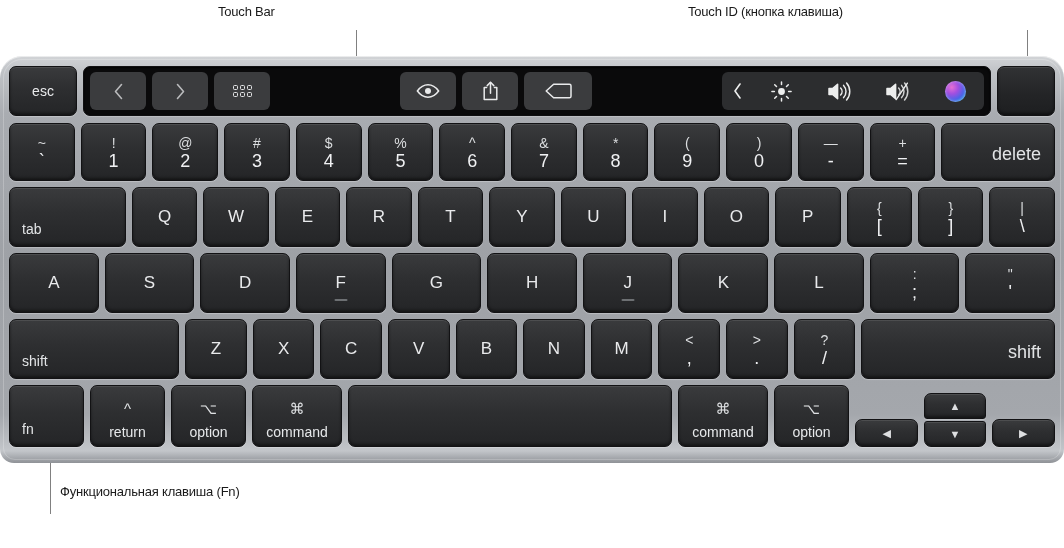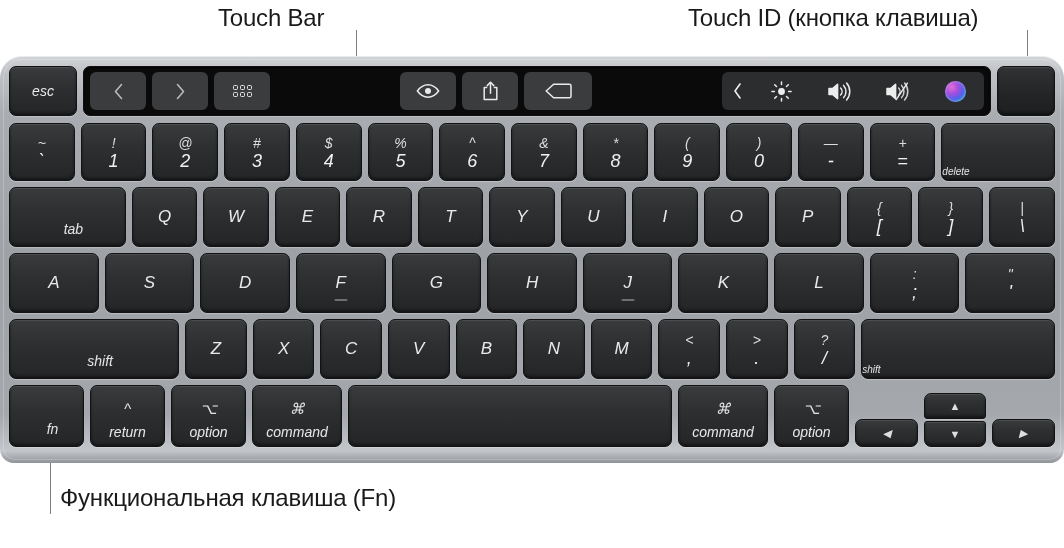--- a/index.html
+++ b/index.html
@@ -9,21 +9,21 @@
     height: 548px;
     background: #ffffff;
     font-family: "Liberation Sans", sans-serif;
     overflow: hidden;
     position: relative;
   }
 
   
   .annotation {
     position: absolute;
-    font-size: 24px;
+    font-size: 13px;
     color: #1a1a1a;
     white-space: nowrap;
     letter-spacing: -0.2px;
   }
   #ann-touchbar  { left: 218px; top: 4px; }
   #ann-touchid   { left: 688px; top: 4px; }
   #ann-fn        { left: 60px;  top: 484px; }
 
   .leader {
     position: absolute;
@@ -39,21 +39,20 @@
     position: absolute;
     left: 0px;
     top: 56px;
     width: 1064px;
     height: 407px;
     border-radius: 22px 22px 14px 14px;
     background:
       linear-gradient(180deg, #d2d4d7 0%, #bfc2c6 4%, #a9acb1 14%, #9ea1a6 50%, #a4a7ac 88%, #c3c6ca 97%, #8f9297 100%);
     padding: 10px 9px 9px 9px;
     box-shadow: inset 0 1px 0 rgba(255,255,255,0.55);
-    font-style: italic;
   }
   .laptop::before {
     content: "";
     position: absolute;
     left: 3px; right: 3px; top: 3px; bottom: 3px;
     border-radius: 19px 19px 12px 12px;
     border: 1px solid rgba(255,255,255,0.22);
     pointer-events: none;
   }
 
@@ -112,31 +111,31 @@
     color: #dcdee0;
   }
   .key .bot {
     font-size: 18px;
     line-height: 19px;
     color: #f0f1f3;
   }
 
   
   .key.corner {
-    align-items: center;
+    align-items: flex-start;
     justify-content: flex-end;
     padding: 0 0 9px 12px;
     font-size: 14px;
     color: #e2e4e6;
   }
   .key.corner-right {
-    align-items: flex-start;
+    align-items: flex-end;
     justify-content: flex-end;
-    padding: 0 13px 3px 0;
-    font-size: 10px;
+    padding: 0 13px 15px 0;
+    font-size: 18px;
     color: #e2e4e6;
   }
 
   
   .key.mod {
     justify-content: flex-end;
     padding-bottom: 7px;
     gap: 9px;
   }
   .key.mod .glyph {

